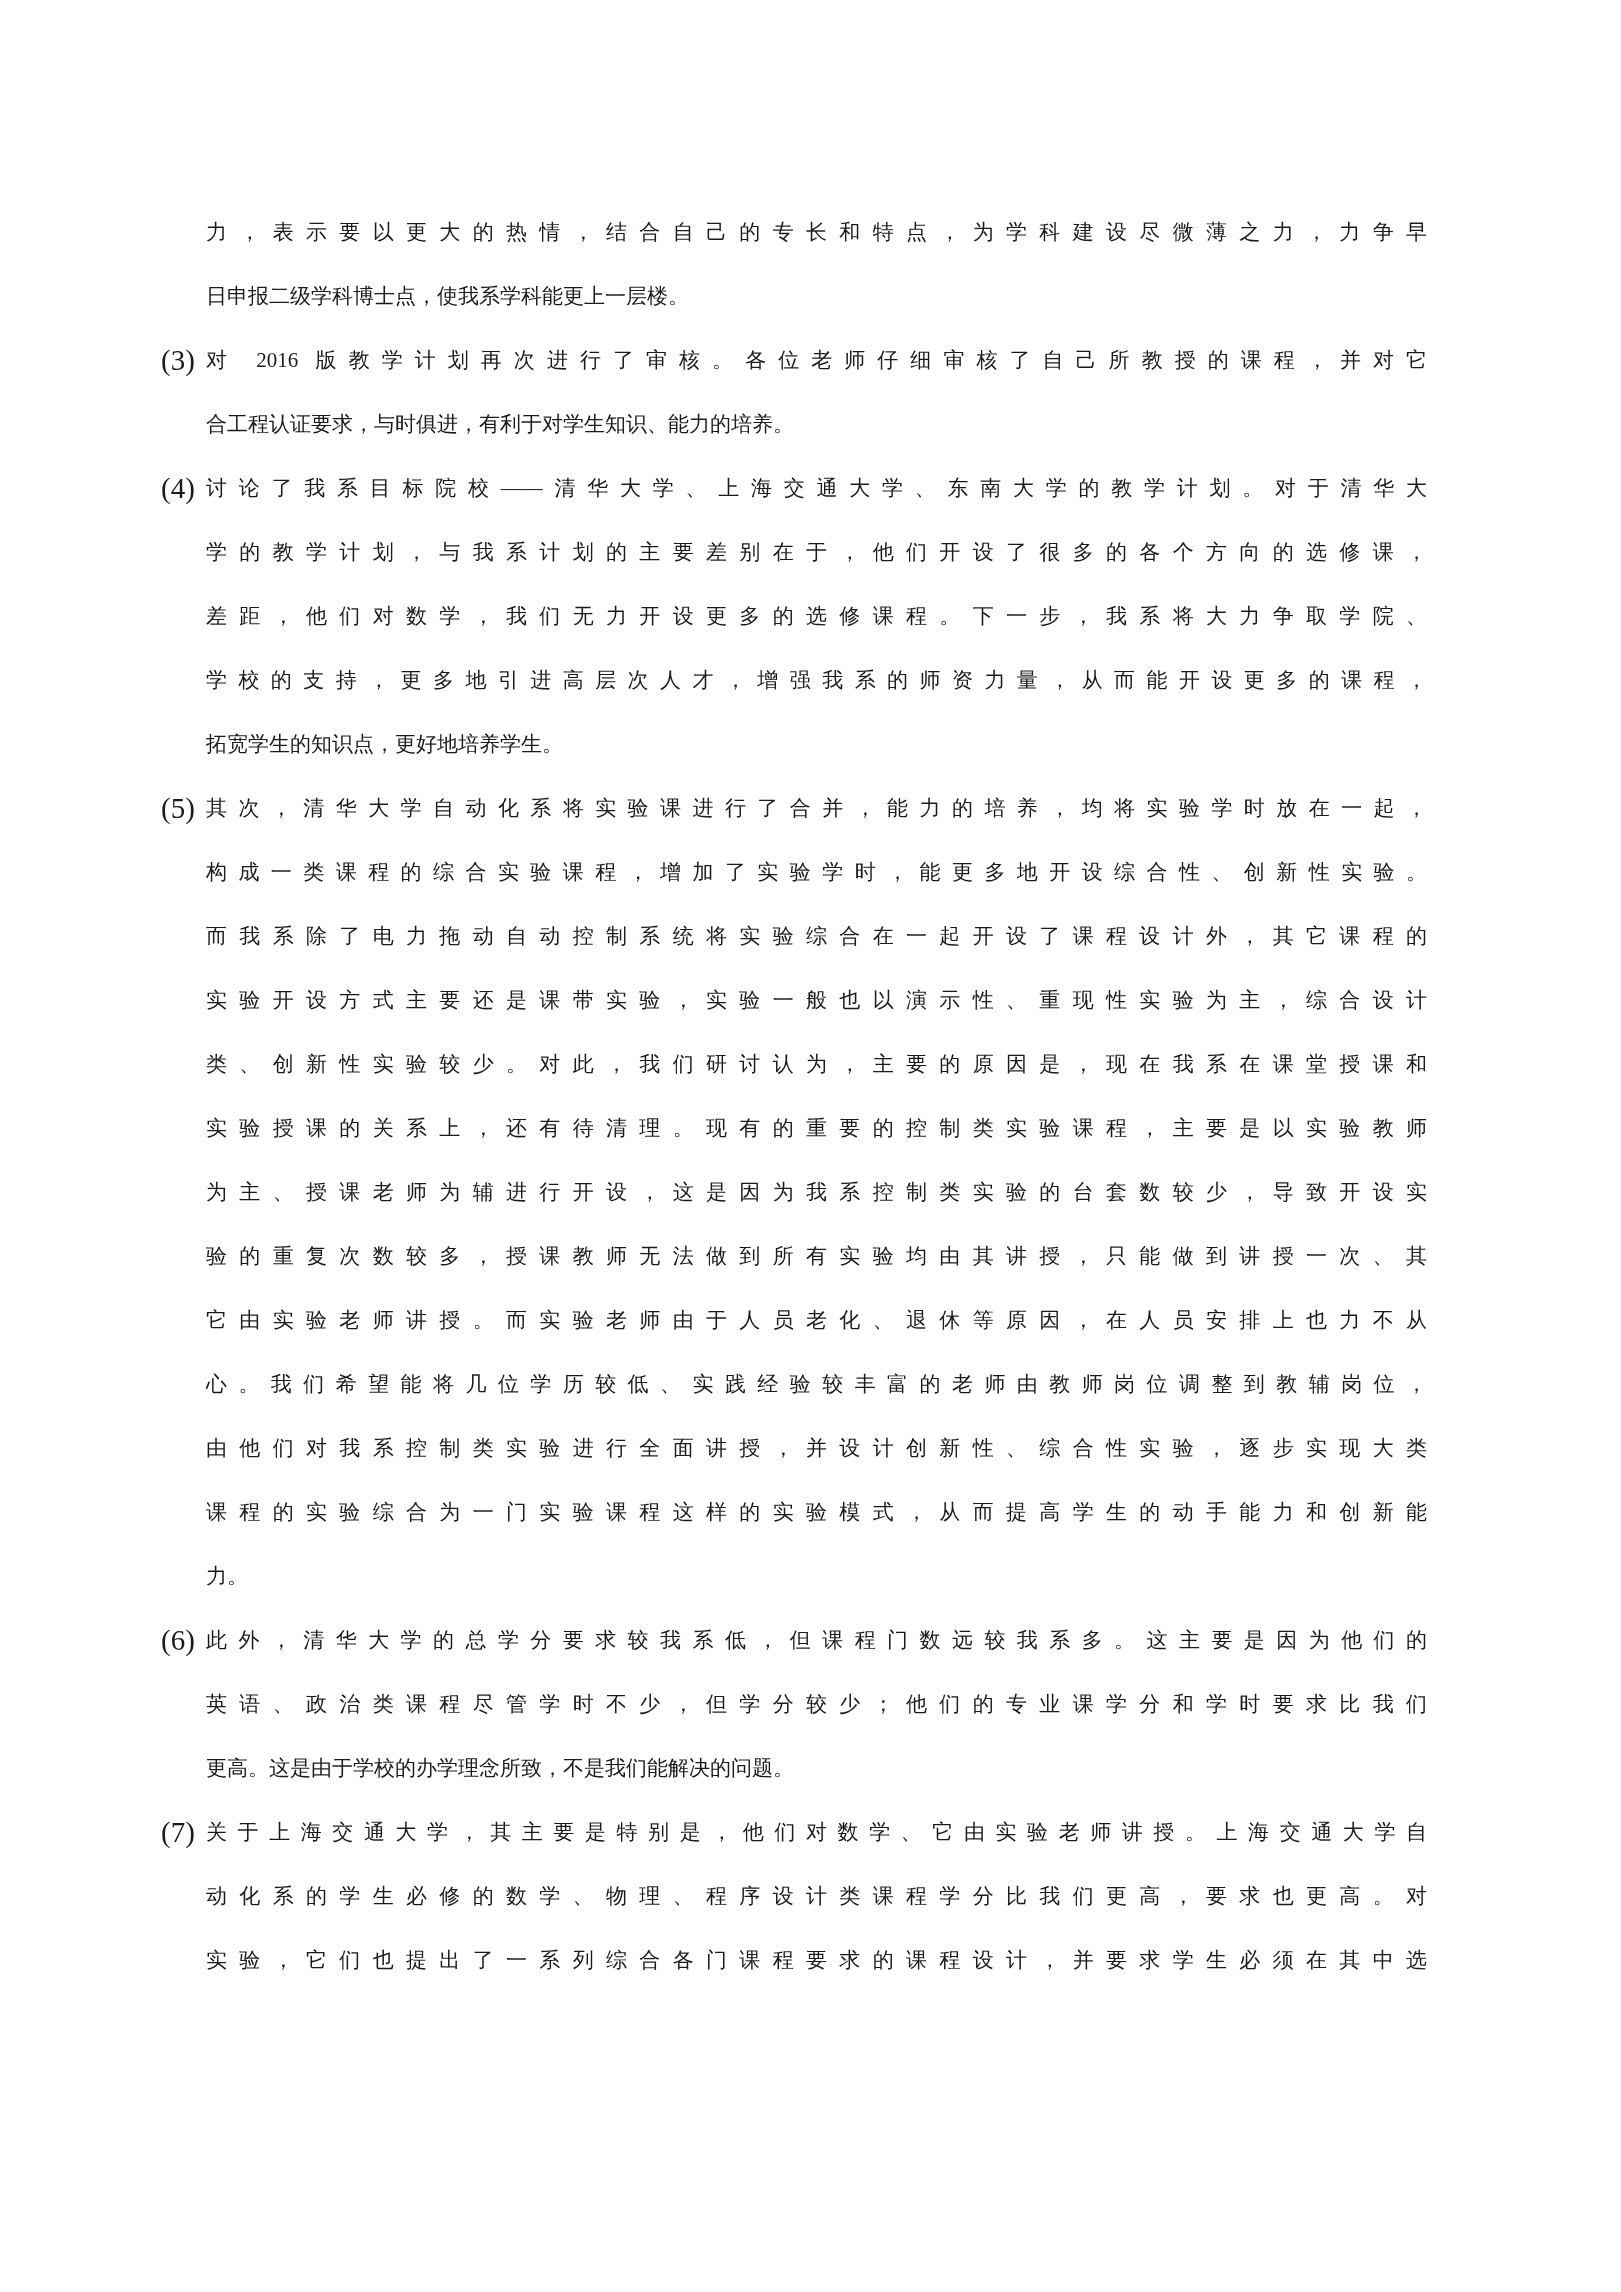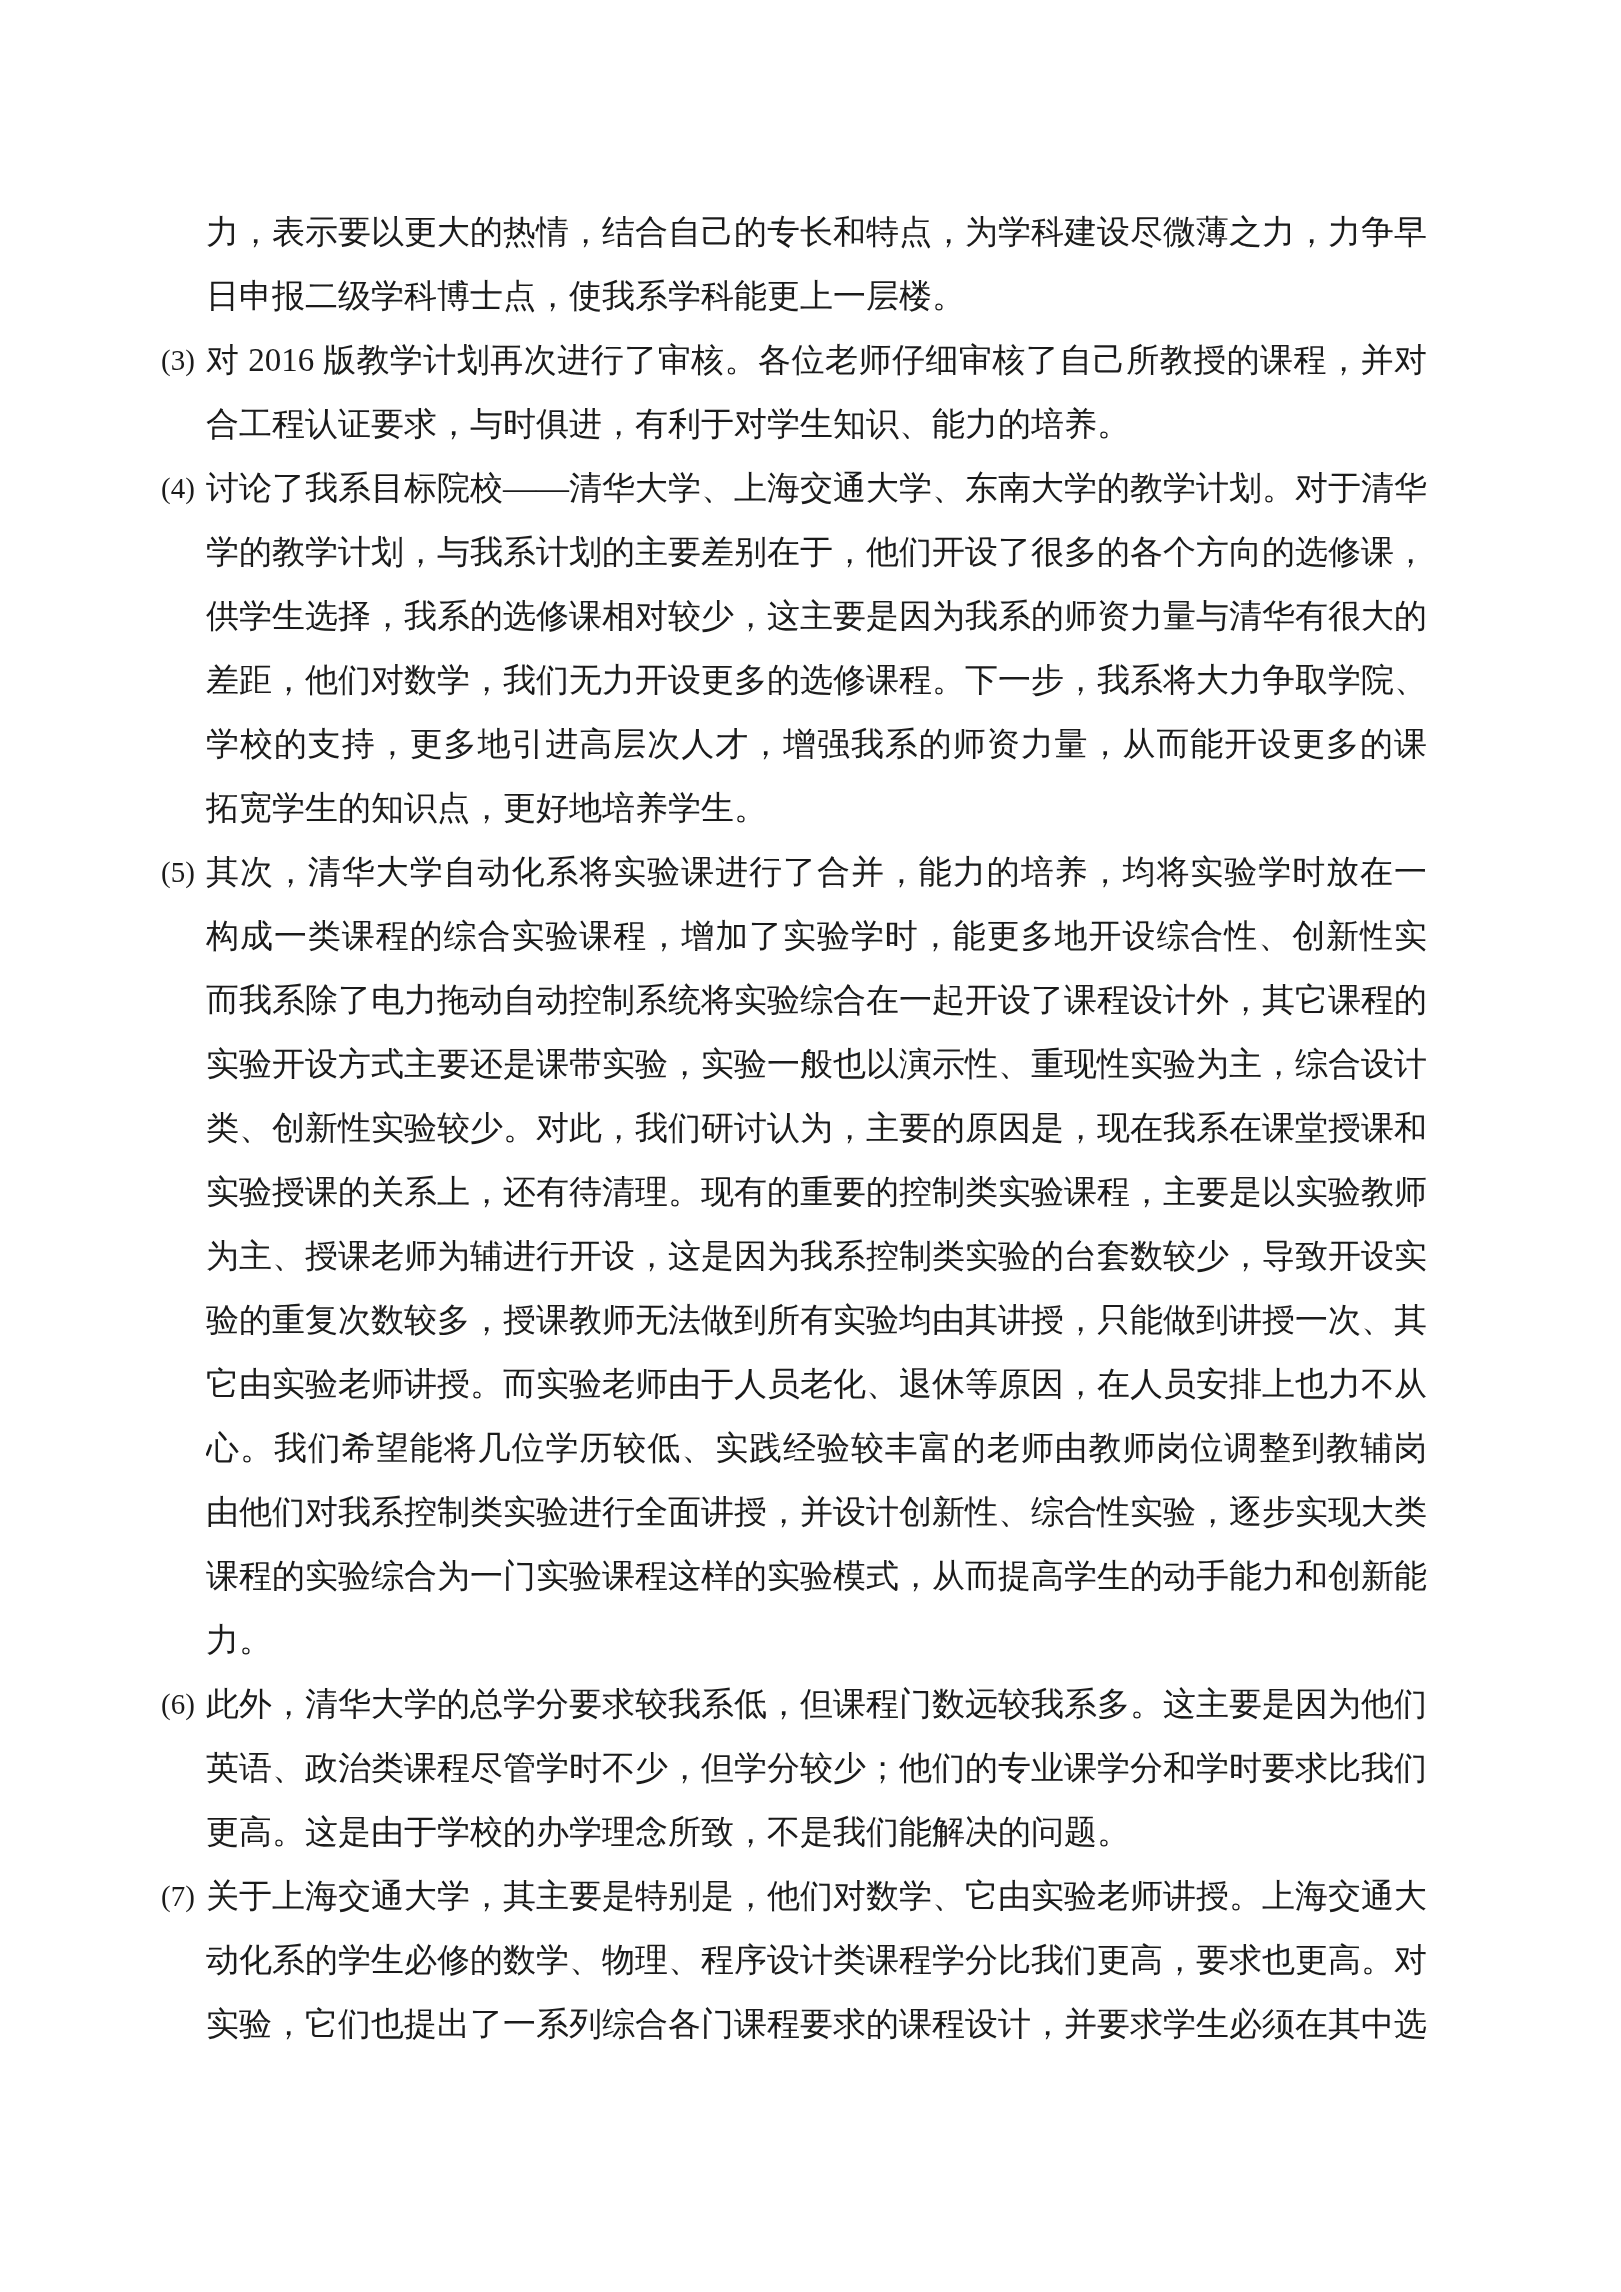--- a/index.html
+++ b/index.html
@@ -21,21 +21,21 @@
   .num {
     position: absolute;
     left: -45px;
     top: 0;
     font-size: 29px;
     line-height: 64px;
     letter-spacing: 0;
     white-space: nowrap;
   }
   .line {
-    font-size: 33px;
+    font-size: 21px;
     line-height: 64px;
     height: 64px;
     overflow: hidden;
     text-align: justify;
     text-align-last: justify;
     text-justify: inter-character;
   }
   .line.last {
     text-align: center;
     text-align-last: left;
@@ -52,21 +52,20 @@
       </div>
       <div class="para">
         <span class="num">(3)</span>
         <div class="line">对 2016 版教学计划再次进行了审核。各位老师仔细审核了自己所教授的课程，并对它</div>
         <div class="line last">合工程认证要求，与时俱进，有利于对学生知识、能力的培养。</div>
       </div>
       <div class="para">
         <span class="num">(4)</span>
         <div class="line">讨论了我系目标院校——清华大学、上海交通大学、东南大学的教学计划。对于清华大</div>
         <div class="line">学的教学计划，与我系计划的主要差别在于，他们开设了很多的各个方向的选修课，</div>
-        <div class="line">供学生选择，我系的选修课相对较少，这主要是因为我系的师资力量与清华有很大的</div>
         <div class="line">差距，他们对数学，我们无力开设更多的选修课程。下一步，我系将大力争取学院、</div>
         <div class="line">学校的支持，更多地引进高层次人才，增强我系的师资力量，从而能开设更多的课程，</div>
         <div class="line last">拓宽学生的知识点，更好地培养学生。</div>
       </div>
       <div class="para">
         <span class="num">(5)</span>
         <div class="line">其次，清华大学自动化系将实验课进行了合并，能力的培养，均将实验学时放在一起，</div>
         <div class="line">构成一类课程的综合实验课程，增加了实验学时，能更多地开设综合性、创新性实验。</div>
         <div class="line">而我系除了电力拖动自动控制系统将实验综合在一起开设了课程设计外，其它课程的</div>
         <div class="line">实验开设方式主要还是课带实验，实验一般也以演示性、重现性实验为主，综合设计</div>

